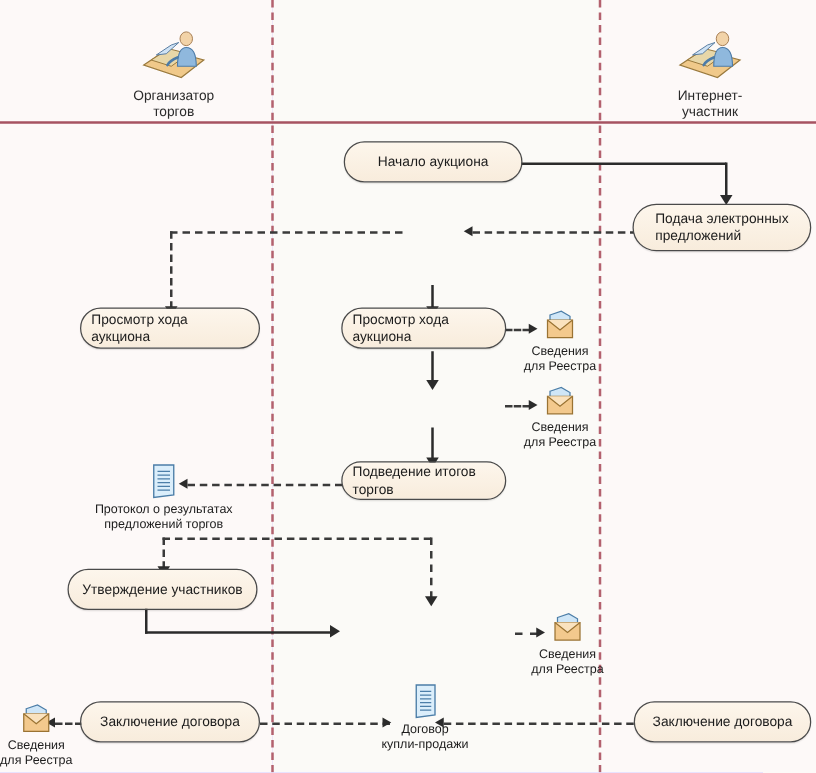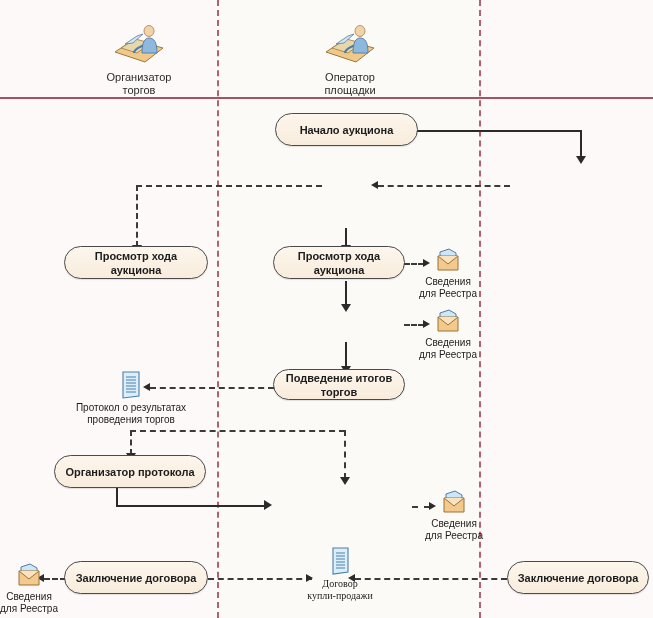--- a/index.html
+++ b/index.html
@@ -41,26 +41,25 @@
   
   .actor-icon{width:56px;height:46px;margin:0 auto;display:block;}
 
   
   .act{
     position:absolute;
     background:linear-gradient(to bottom,#fdf6ec 0%,#f8ecdc 100%);
     border:1px solid #4a4a4a;
     border-radius:22px;
     display:flex;align-items:center;justify-content:center;
-    text-align:center;
+    text-align:left;
     font-size:11px;color:#1c1c1c;line-height:14px;
     box-sizing:border-box;
     padding:2px 8px;
     box-shadow:0 1px 1px rgba(0,0,0,.10);
-    font-weight:bold;
   }
 
   
   .artifact{position:absolute;text-align:center;width:86px;}
   .artifact .art-label{
     font-size:10px;color:#1c1c1c;line-height:12px;margin-top:2px;
     white-space:pre-line;
   }
   .artifact .art-icon{display:block;margin:0 auto;}
 
@@ -97,33 +96,33 @@
       <polygon points="10,26 24,17 40,21 26,31" fill="#e8d7a8" stroke="#9a7a3e" stroke-width=".8"></polygon>
       <polygon points="14,22 26,14 32,12 22,21" fill="#cfe3f5" stroke="#5c7fa3" stroke-width=".8"></polygon>
       <ellipse cx="38" cy="9" rx="5" ry="5.5" fill="#f2d3a8" stroke="#a98055" stroke-width=".8"></ellipse>
       <path d="M31 31 C31 20 34 16 38 16 C43 16 46 20 46 31 Z" fill="#8fb8dd" stroke="#4d7ca8" stroke-width=".9"></path>
       <path d="M31 24 C26 26 24 28 23 30" fill="none" stroke="#4d7ca8" stroke-width="2.2" stroke-linecap="round"></path>
     </svg>
     <div class="actor-label">Организатор
 торгов</div>
   </div>
 
-  <div class="actor" style="left:290px;top:22px;width:120px;">
+
+  <div class="actor" style="left:508px;top:22px;width:120px;">
     <svg class="actor-icon" viewBox="0 0 56 46">
       <polygon points="4,30 22,18 52,26 34,40" fill="#f0c98a" stroke="#9a7a3e" stroke-width="1"></polygon>
       <polygon points="10,26 24,17 40,21 26,31" fill="#e8d7a8" stroke="#9a7a3e" stroke-width=".8"></polygon>
       <polygon points="14,22 26,14 32,12 22,21" fill="#cfe3f5" stroke="#5c7fa3" stroke-width=".8"></polygon>
       <ellipse cx="38" cy="9" rx="5" ry="5.5" fill="#f2d3a8" stroke="#a98055" stroke-width=".8"></ellipse>
       <path d="M31 31 C31 20 34 16 38 16 C43 16 46 20 46 31 Z" fill="#8fb8dd" stroke="#4d7ca8" stroke-width=".9"></path>
       <path d="M31 24 C26 26 24 28 23 30" fill="none" stroke="#4d7ca8" stroke-width="2.2" stroke-linecap="round"></path>
     </svg>
-    <div class="actor-label">Оператор
-площадки</div>
-  </div>
-
+    <div class="actor-label">Интернет-
+участник</div>
+  </div>
 
   <div class="ln ln-h-solid" style="left:417px;top:130px;width:164px;"></div>
   <div class="ln ln-v-solid" style="left:580px;top:130px;height:28px;"></div>
   <div class="arrow arrow-down" style="left:576px;top:156px;"></div>
 
   <div class="ln ln-h-dash" style="left:378px;top:185px;width:132px;"></div>
   <div class="arrow arrow-left-sm" style="left:371px;top:181px;"></div>
 
   <div class="ln ln-h-dash" style="left:136px;top:185px;width:186px;"></div>
   <div class="ln ln-v-dash" style="left:136px;top:185px;height:62px;"></div>
@@ -167,36 +166,40 @@
   <div class="ln ln-h-dash" style="left:208px;top:578px;width:104px;"></div>
   <div class="arrow arrow-right-sm" style="left:306px;top:574px;"></div>
 
   <div class="ln ln-h-dash" style="left:44px;top:578px;width:22px;"></div>
   <div class="arrow arrow-left-sm" style="left:37px;top:574px;"></div>
 
   <div class="act" style="left:275px;top:113px;width:143px;height:33px;">
     <span>Начало аукциона</span>
   </div>
 
+  <div class="act" style="left:506px;top:163px;width:143px;height:38px;white-space:pre-line;">
+    <span>Подача электронных
+предложений</span>
+  </div>
 
   <div class="act" style="left:64px;top:246px;width:144px;height:33px;">
     <span>Просмотр хода аукциона</span>
   </div>
 
   <div class="act" style="left:273px;top:246px;width:132px;height:33px;">
     <span>Просмотр хода аукциона</span>
   </div>
 
 
   <div class="act" style="left:273px;top:369px;width:132px;height:31px;">
     <span>Подведение итогов торгов</span>
   </div>
 
   <div class="act" style="left:54px;top:455px;width:152px;height:33px;">
-    <span>Организатор протокола</span>
+    <span>Утверждение участников</span>
   </div>
 
 
   <div class="act" style="left:64px;top:561px;width:144px;height:33px;">
     <span>Заключение договора</span>
   </div>
 
   <div class="act" style="left:507px;top:561px;width:142px;height:33px;">
     <span>Заключение договора</span>
   </div>
@@ -228,21 +231,21 @@
       <g stroke="#4c7ea8" stroke-width="1">
         <line x1="7" y1="7" x2="17" y2="7"></line>
           <line x1="7" y1="10" x2="17" y2="10"></line>
         <line x1="7" y1="13" x2="17" y2="13"></line>
           <line x1="7" y1="16" x2="17" y2="16"></line>
         <line x1="7" y1="19" x2="17" y2="19"></line>
           <line x1="7" y1="22" x2="17" y2="22"></line>
       </g>
     </svg>
     <div class="art-label">Протокол о результатах
-проведения торгов</div>
+предложений торгов</div>
   </div>
 
   <div class="artifact" style="left:411px;top:488px;">
     <svg class="art-icon" width="28" height="28" viewBox="0 0 28 28">
       <path d="M6 6 L15 3 L22 7 L22 22 L6 22 Z" fill="#cfe6f7" stroke="#4c7ea8" stroke-width="1"></path>
       <path d="M4 10 L24 10 L24 24 L4 24 Z" fill="#f3c98d" stroke="#9a7333" stroke-width="1"></path>
       <path d="M4 10 L14 18 L24 10" fill="#fae2be" stroke="#9a7333" stroke-width="1"></path>
     </svg>
     <div class="art-label">Сведения
 для Реестра</div>
@@ -251,21 +254,21 @@
   <div class="artifact" style="left:-14px;top:561px;">
     <svg class="art-icon" width="28" height="28" viewBox="0 0 28 28">
       <path d="M6 6 L15 3 L22 7 L22 22 L6 22 Z" fill="#cfe6f7" stroke="#4c7ea8" stroke-width="1"></path>
       <path d="M4 10 L24 10 L24 24 L4 24 Z" fill="#f3c98d" stroke="#9a7333" stroke-width="1"></path>
       <path d="M4 10 L14 18 L24 10" fill="#fae2be" stroke="#9a7333" stroke-width="1"></path>
     </svg>
     <div class="art-label">Сведения
 для Реестра</div>
   </div>
 
-  <div class="artifact" style="left:288px;top:546px;width:104px;font-family:Liberation Serif, serif;">
+  <div class="artifact" style="left:288px;top:546px;width:104px;">
     <svg class="art-icon" width="24" height="30" viewBox="0 0 24 30">
       <path d="M5 2 L20 2 L20 26 L5 28 Z" fill="#dbeefb" stroke="#4c7ea8" stroke-width="1.1"></path>
       <g stroke="#4c7ea8" stroke-width="1">
         <line x1="8" y1="7" x2="17" y2="7"></line>
           <line x1="8" y1="10" x2="17" y2="10"></line>
         <line x1="8" y1="13" x2="17" y2="13"></line>
           <line x1="8" y1="16" x2="17" y2="16"></line>
         <line x1="8" y1="19" x2="17" y2="19"></line>
           <line x1="8" y1="22" x2="17" y2="22"></line>
       </g>

